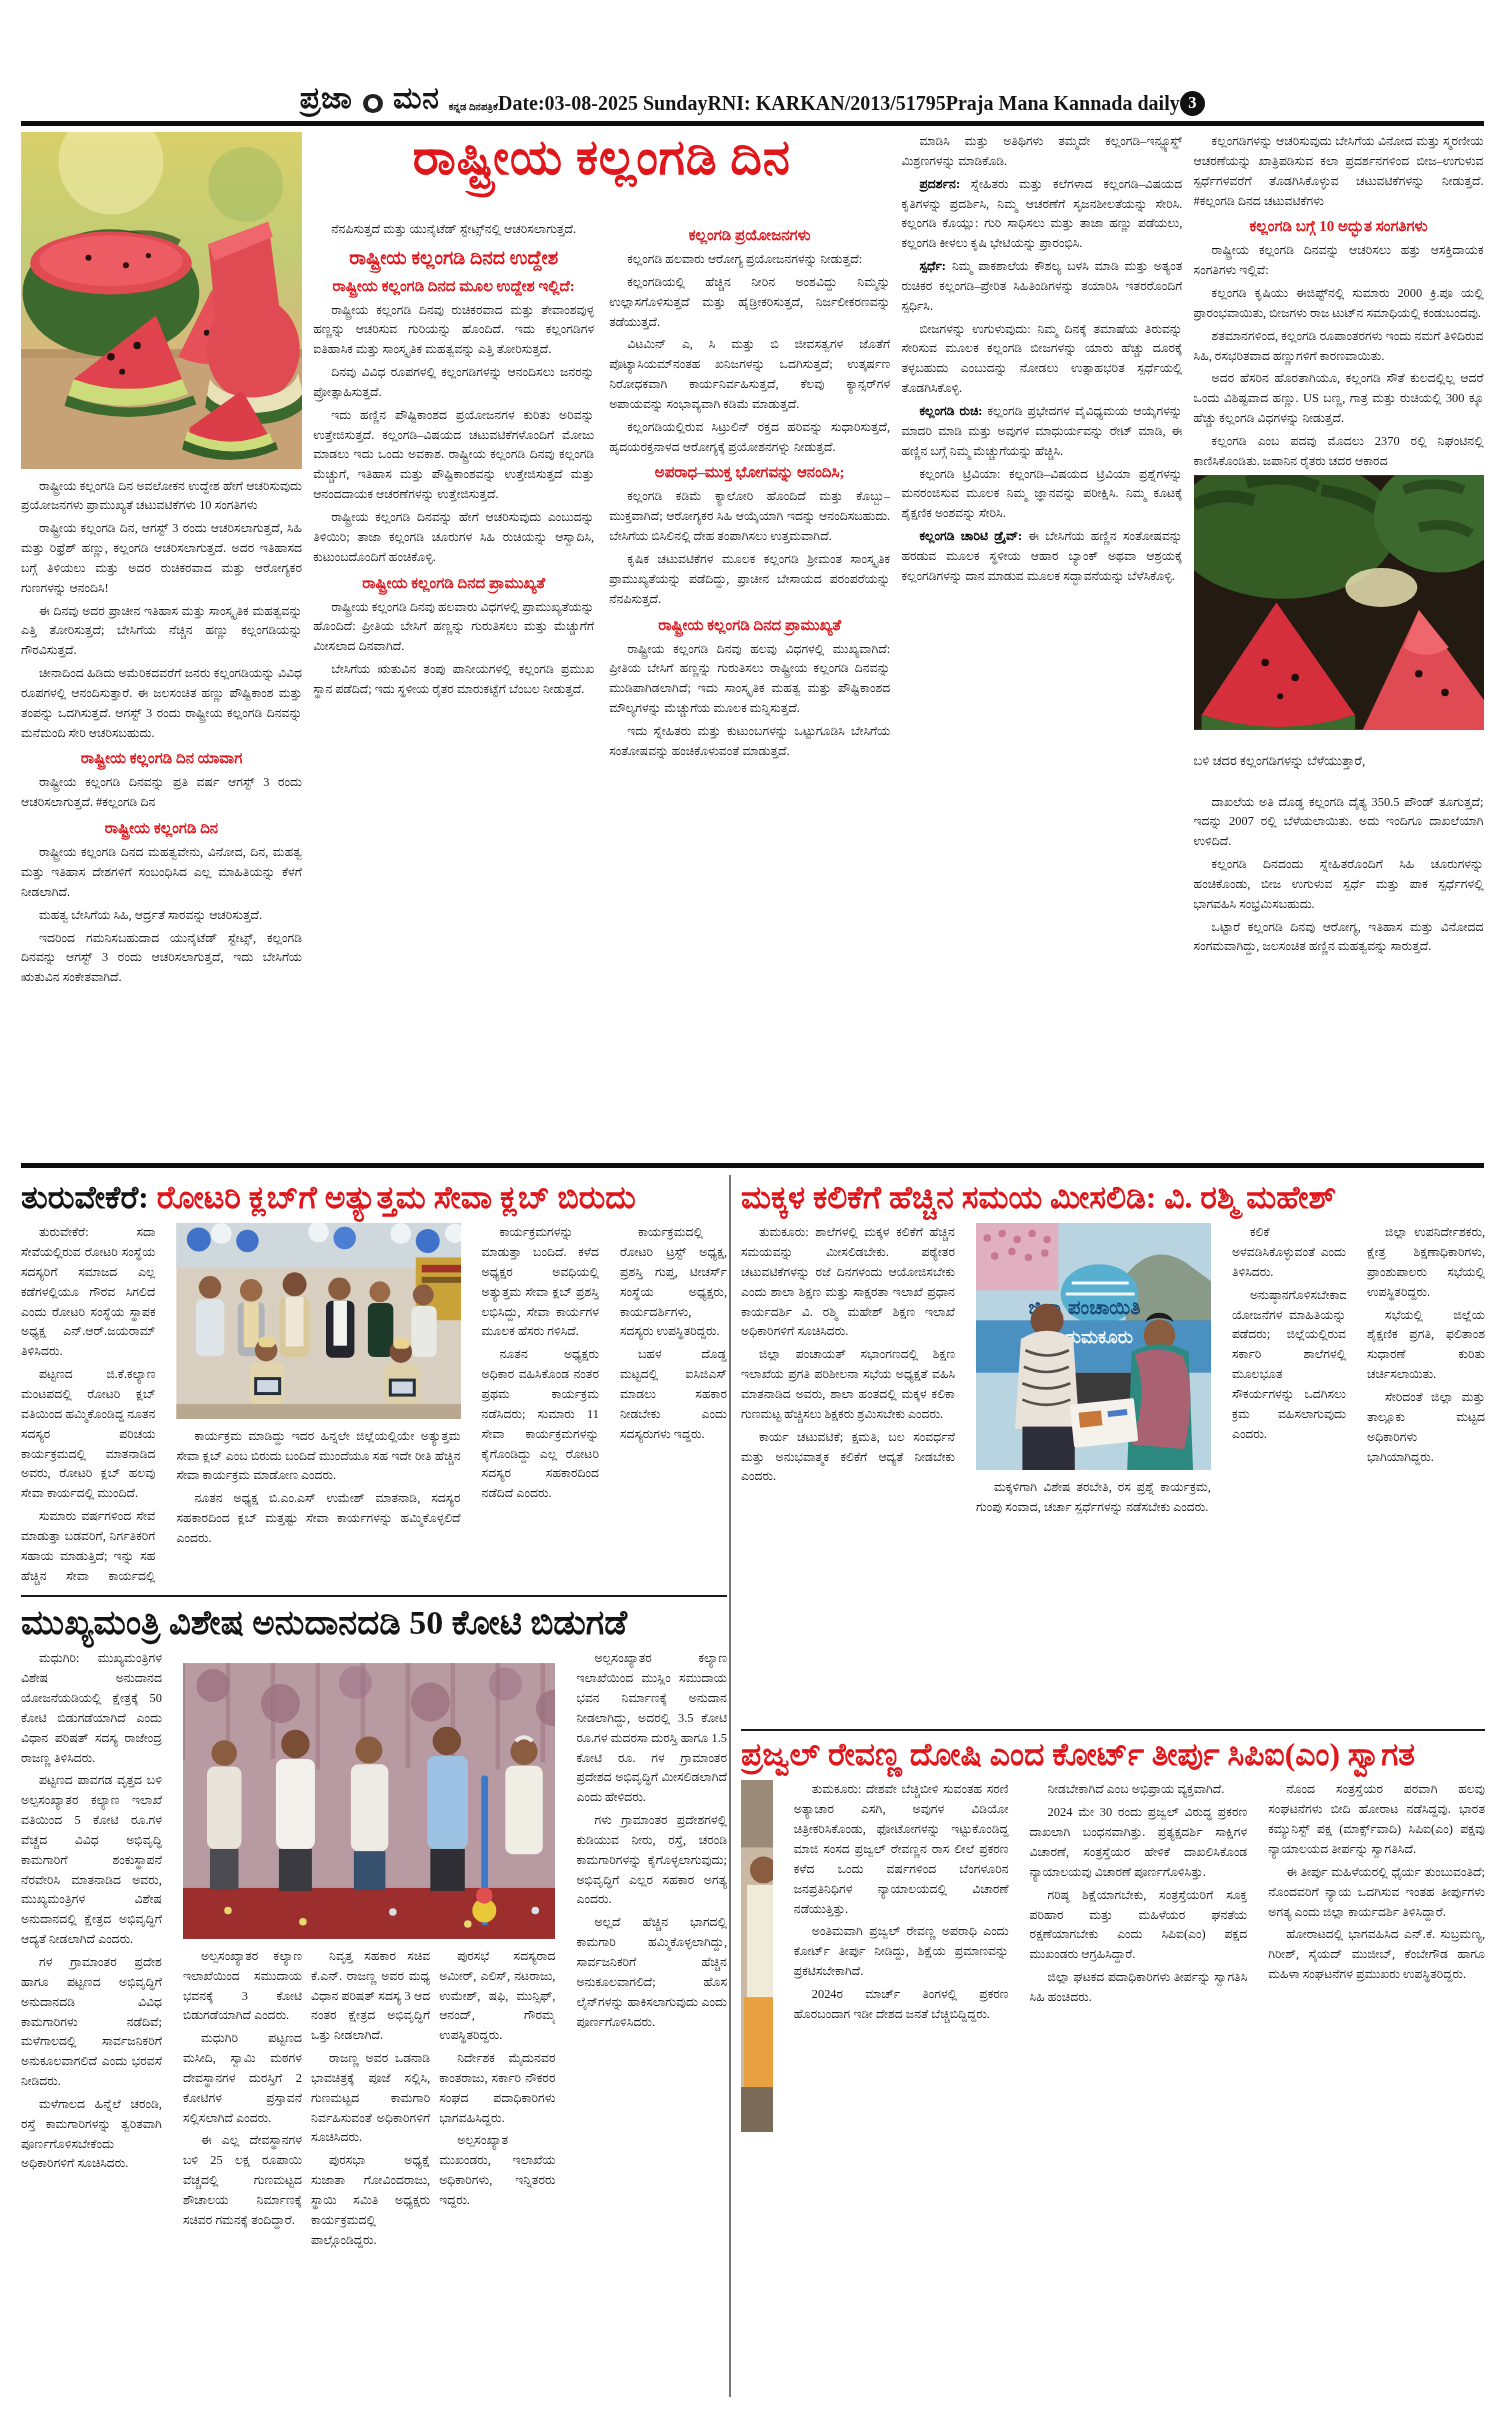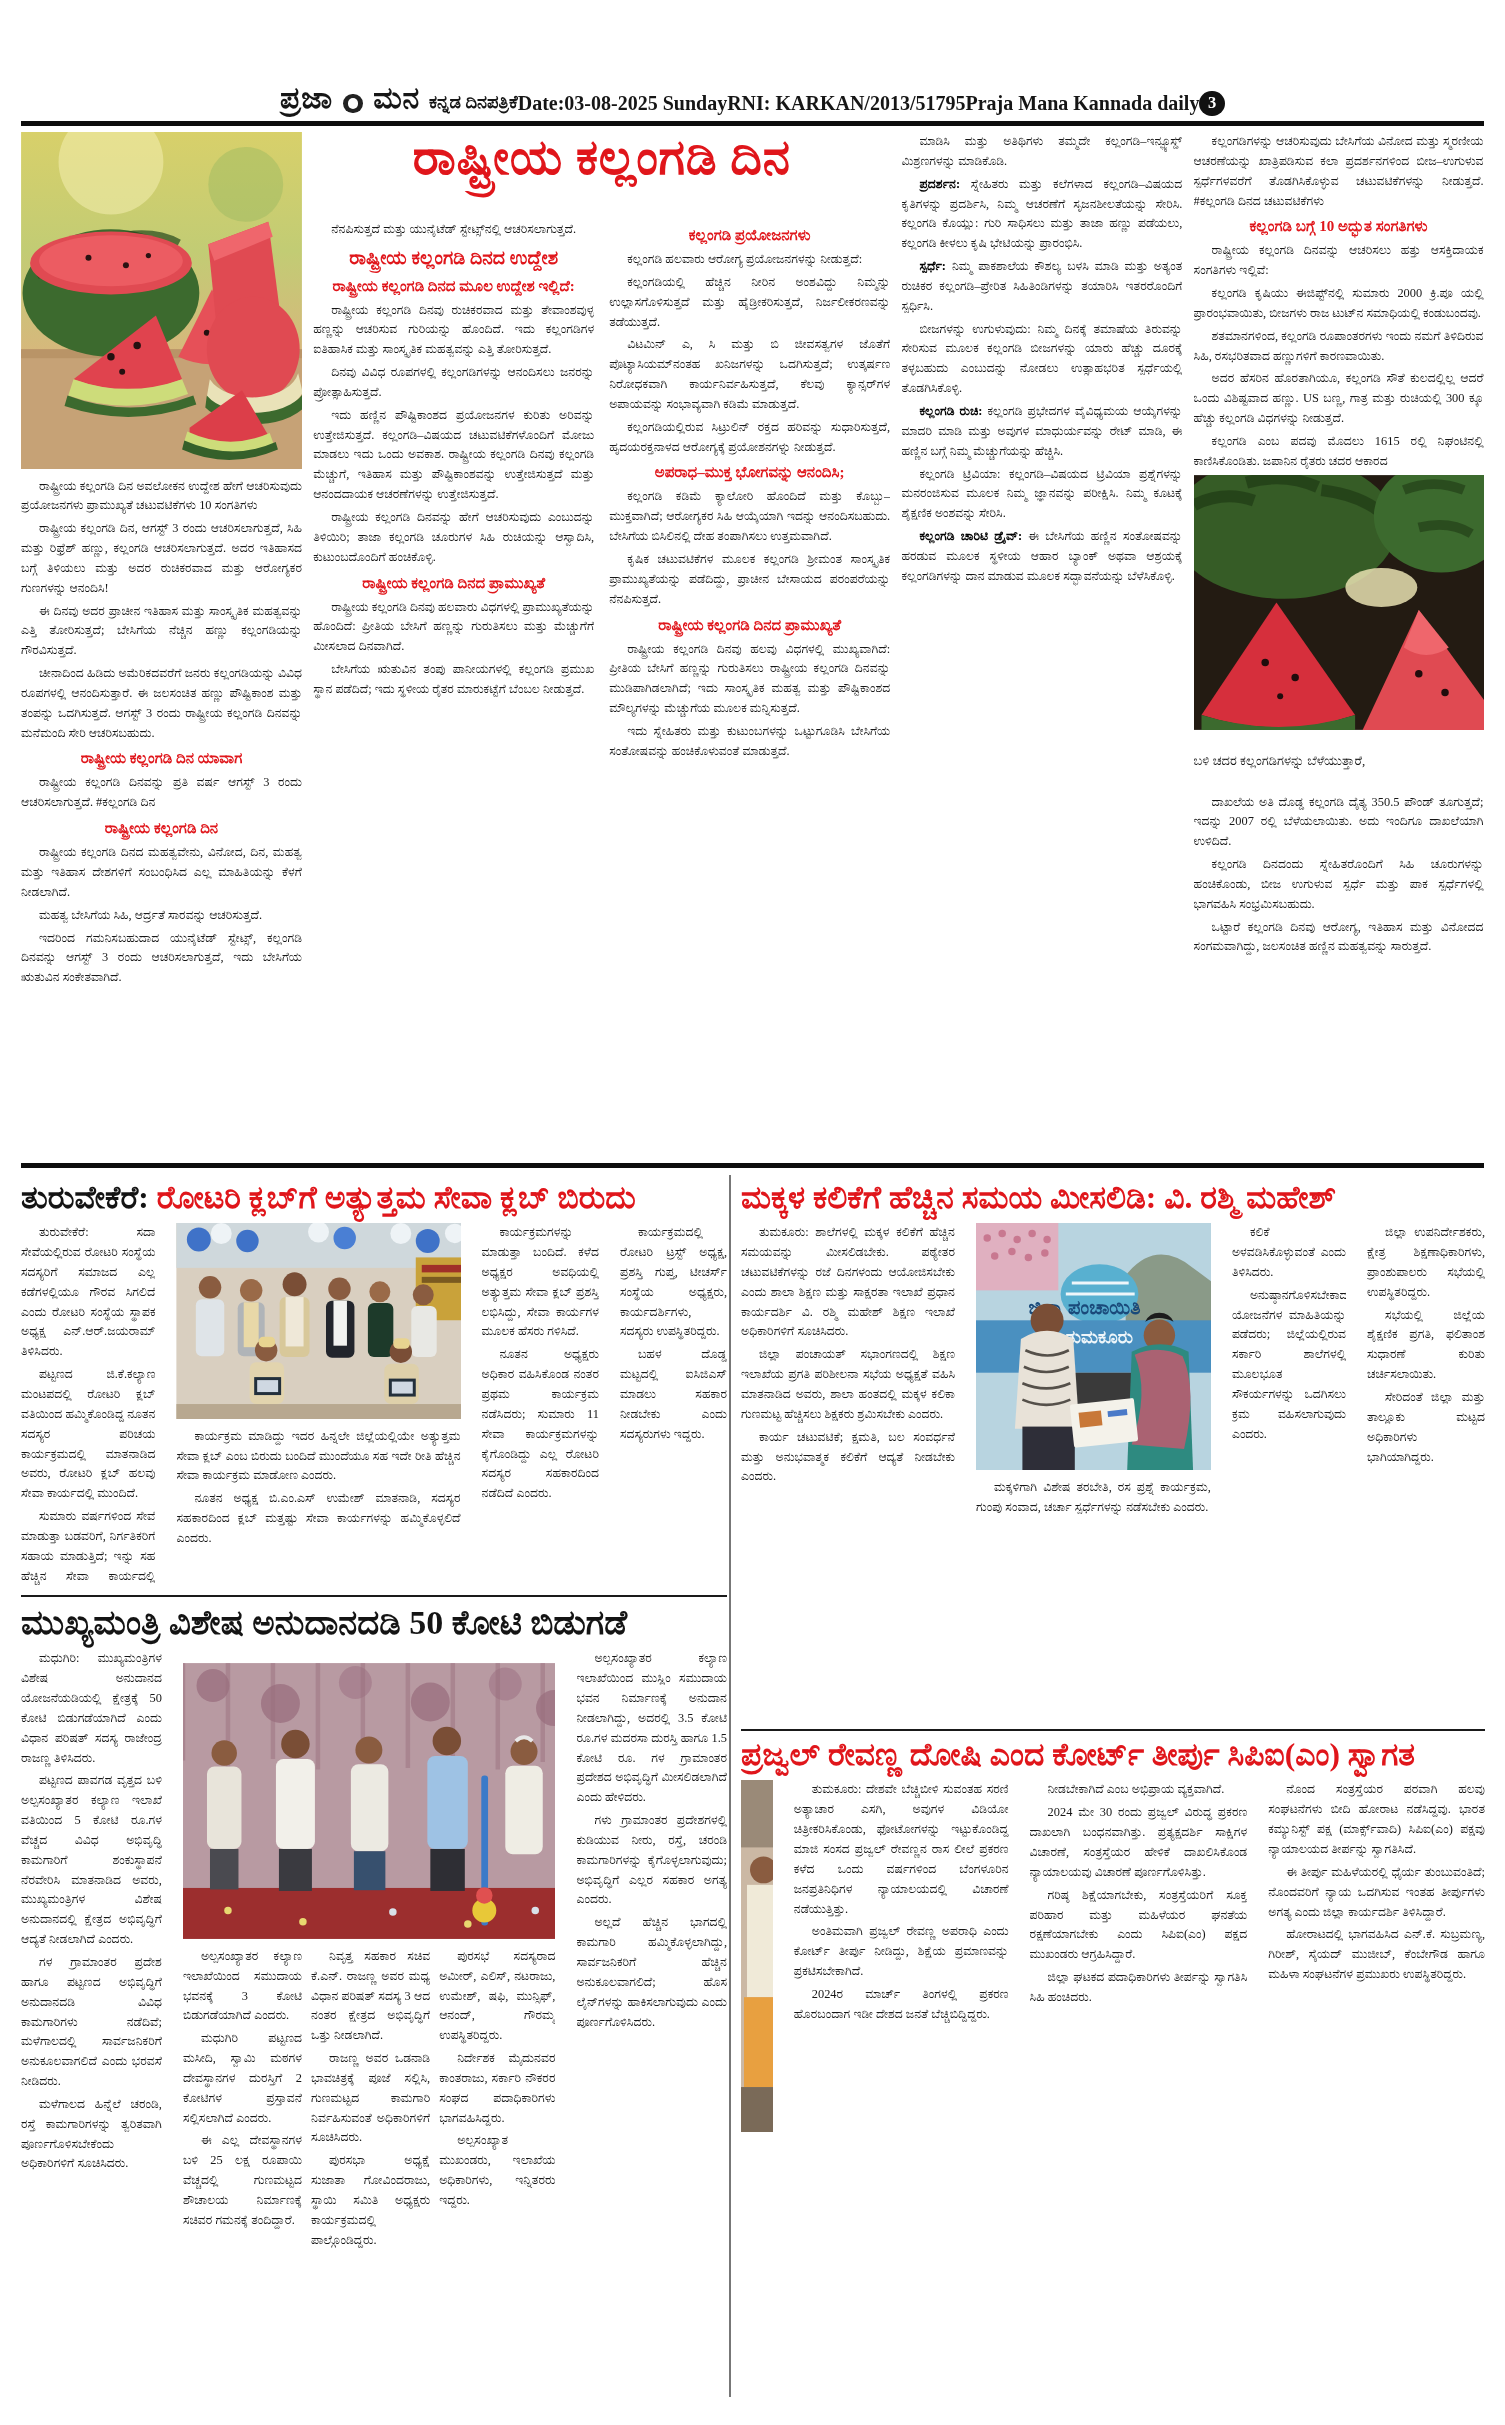--- a/index.html
+++ b/index.html
@@ -5,21 +5,21 @@
   * { margin:0; padding:0; box-sizing:border-box; }
   body { background:#e8e8e8; font-family:"Liberation Serif","DejaVu Serif",serif; }
   .page { position:relative; width:1505px; height:2426px; background:#ffffff; margin:0 auto; overflow:hidden; color:#161616; }
 
   
   .masthead { position:absolute; left:21px; top:73px; width:1463px; height:43px; display:flex; align-items:flex-end; justify-content:center; }
   .logo-wrap { display:flex; align-items:flex-end; gap:9px; }
   .logo-main { font-size:30px; font-weight:bold; letter-spacing:0.7px; }
   .logo-sun { width:19.5px; height:19.5px; border-radius:50%; background:#222; display:inline-block; margin:0 1.5px 3px 1.5px; position:relative; }
   .logo-sun:after{content:"";position:absolute;inset:4.5px;border-radius:50%;background:#fff;}
-  .logo-sub { font-size:18px; font-weight:bold; padding-bottom:3px; }
+  .logo-sub { font-size:10px; font-weight:bold; padding-bottom:3px; }
   .mast-item { font-size:20px; font-weight:bold; padding-bottom:1.5px;margin-top:46px; }
   .page-circle { width:25.5px; height:25.5px; border-radius:50%; background:#111; color:#fff; font-size:16.5px; font-weight:bold; display:flex; align-items:center; justify-content:center; }
   .mast-rule { position:absolute; left:21px; top:121px; width:1463px; height:4.5px; background:#0d0d0d; }
 
   
   .para { font-size:12.4px; line-height:1.6; text-align:justify; text-indent:18px; margin-bottom:3px; }
   .subhead { color:#e0161b; font-weight:bold; font-size:15px; text-align:center; margin:6px 0 4.5px 0; line-height:1.3; }
   .subhead.big { font-size:19px; }
   .rlead { color:#000000; font-weight:bold; }
 
@@ -179,21 +179,21 @@
       </div>
 
     <div class="lead-col c5">
       <div>
           <div class="para">ಕಲ್ಲಂಗಡಿಗಳನ್ನು ಆಚರಿಸುವುದು ಬೇಸಿಗೆಯ ವಿನೋದ ಮತ್ತು ಸ್ಮರಣೀಯ ಆಚರಣೆಯನ್ನು ಖಾತ್ರಿಪಡಿಸುವ ಕಲಾ ಪ್ರದರ್ಶನಗಳಿಂದ ಬೀಜ–ಉಗುಳುವ ಸ್ಪರ್ಧೆಗಳವರೆಗೆ ತೊಡಗಿಸಿಕೊಳ್ಳುವ ಚಟುವಟಿಕೆಗಳನ್ನು ನೀಡುತ್ತದೆ. #ಕಲ್ಲಂಗಡಿ ದಿನದ ಚಟುವಟಿಕೆಗಳು</div>
           <div class="subhead">ಕಲ್ಲಂಗಡಿ ಬಗ್ಗೆ 10 ಅದ್ಭುತ ಸಂಗತಿಗಳು</div>
           <div class="para">ರಾಷ್ಟ್ರೀಯ ಕಲ್ಲಂಗಡಿ ದಿನವನ್ನು ಆಚರಿಸಲು ಹತ್ತು ಆಸಕ್ತಿದಾಯಕ ಸಂಗತಿಗಳು ಇಲ್ಲಿವೆ:</div>
           <div class="para">ಕಲ್ಲಂಗಡಿ ಕೃಷಿಯು ಈಜಿಪ್ಟ್‌ನಲ್ಲಿ ಸುಮಾರು 2000 ಕ್ರಿ.ಪೂ ಯಲ್ಲಿ ಪ್ರಾರಂಭವಾಯಿತು, ಬೀಜಗಳು ರಾಜ ಟುಟ್‌ನ ಸಮಾಧಿಯಲ್ಲಿ ಕಂಡುಬಂದವು.</div>
           <div class="para">ಶತಮಾನಗಳಿಂದ, ಕಲ್ಲಂಗಡಿ ರೂಪಾಂತರಗಳು ಇಂದು ನಮಗೆ ತಿಳಿದಿರುವ ಸಿಹಿ, ರಸಭರಿತವಾದ ಹಣ್ಣುಗಳಿಗೆ ಕಾರಣವಾಯಿತು.</div>
           <div class="para">ಅದರ ಹೆಸರಿನ ಹೊರತಾಗಿಯೂ, ಕಲ್ಲಂಗಡಿ ಸೌತೆ ಕುಲದಲ್ಲಿಲ್ಲ ಆದರೆ ಒಂದು ವಿಶಿಷ್ಟವಾದ ಹಣ್ಣು. US ಬಣ್ಣ, ಗಾತ್ರ ಮತ್ತು ರುಚಿಯಲ್ಲಿ 300 ಕ್ಕೂ ಹೆಚ್ಚು ಕಲ್ಲಂಗಡಿ ವಿಧಗಳನ್ನು ನೀಡುತ್ತದೆ.</div>
-          <div class="para">ಕಲ್ಲಂಗಡಿ ಎಂಬ ಪದವು ಮೊದಲು 1615 ರಲ್ಲಿ ನಿಘಂಟಿನಲ್ಲಿ ಕಾಣಿಸಿಕೊಂಡಿತು. ಜಪಾನಿನ ರೈತರು ಚದರ ಆಕಾರದ</div>
+          <div class="para">ಕಲ್ಲಂಗಡಿ ಎಂಬ ಪದವು ಮೊದಲು 2370 ರಲ್ಲಿ ನಿಘಂಟಿನಲ್ಲಿ ಕಾಣಿಸಿಕೊಂಡಿತು. ಜಪಾನಿನ ರೈತರು ಚದರ ಆಕಾರದ</div>
         </div>
       <div class="photo-frame">
         <svg width="290" height="255" viewBox="0 0 387 340" role="img">
           <rect width="387" height="340" fill="#231b12"></rect>
           <ellipse cx="120" cy="70" rx="150" ry="95" fill="#365c26"></ellipse>
           <path d="M0 40 q40 -20 80 -6 M70 10 q50 -14 95 6 M170 20 q50 6 80 30" stroke="#223f16" stroke-width="16" fill="none" opacity="0.8"></path>
           <ellipse cx="330" cy="55" rx="90" ry="75" fill="#3c6a2e"></ellipse>
           <path d="M280 20 q40 -16 80 0 M300 70 q40 -10 70 8" stroke="#25451a" stroke-width="13" fill="none" opacity="0.8"></path>
           <path d="M10 320 L110 170 L215 320 q-100 34 -205 0 Z" fill="#d62f3c"></path>
           <path d="M10 320 q104 32 205 0 l0 20 L10 340 Z" fill="#3c6a2e"></path>

